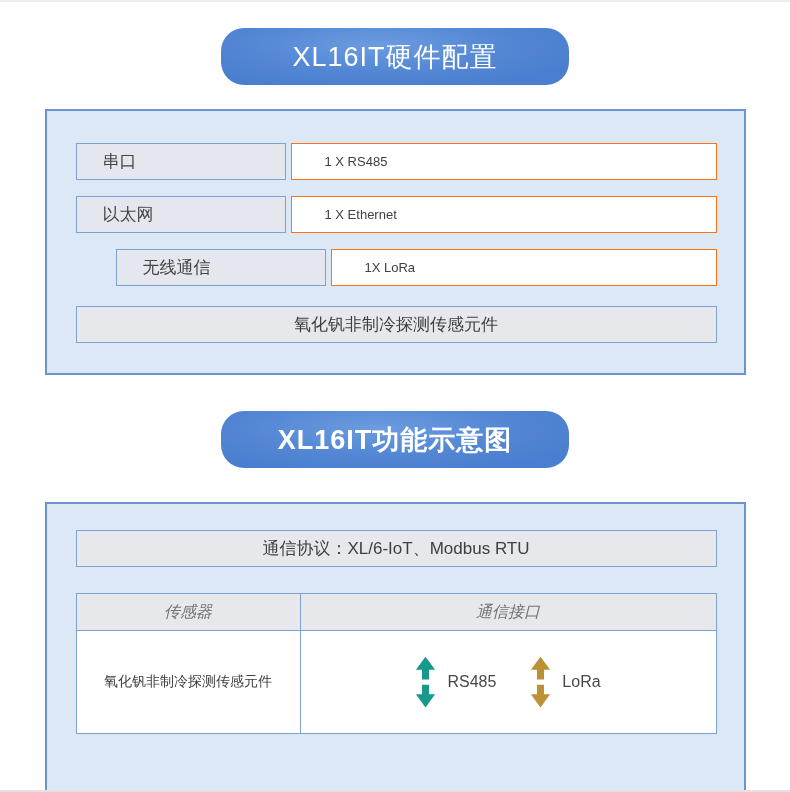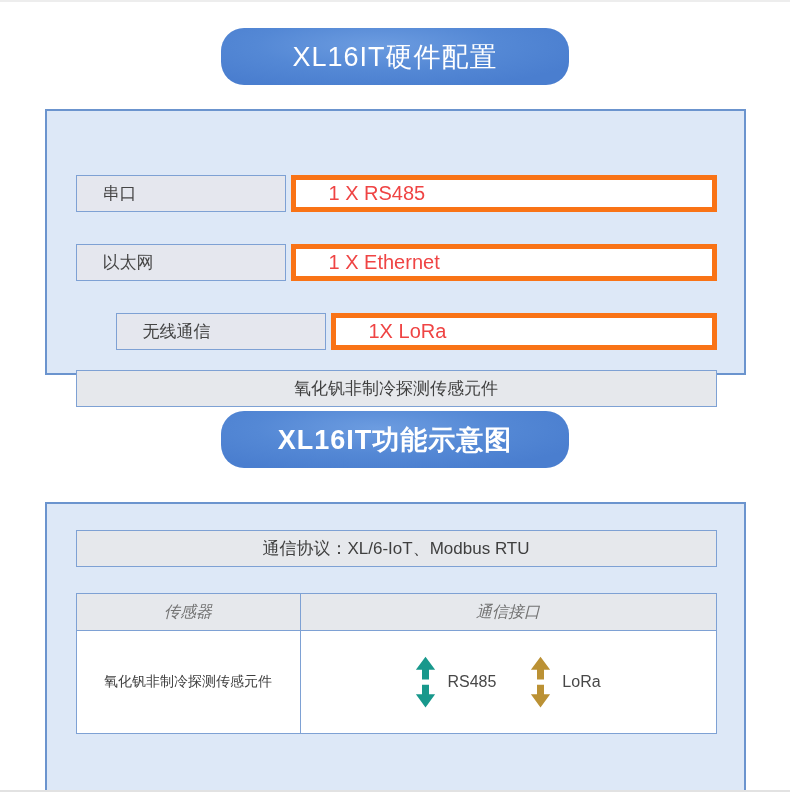--- a/index.html
+++ b/index.html
@@ -35,42 +35,42 @@
 
   .panel {
     width: 701px;
     margin: 24px auto 0 auto;
     background: #dde8f7;
     border: 2px solid #6b94ce;
   }
   .panel-hw { height: 266px; padding: 32px 27px 0 29px; }
   .panel-fn { height: 316px; margin-top: 34px; padding: 26px 27px 0 29px; }
 
-  .hw-row { display: flex; height: 37px; margin-bottom: 16px; margin-top: 32px; }
+  .hw-row { display: flex; height: 37px; margin-bottom: 16px; }
   .hw-row.last { margin-bottom: 20px; padding-left: 40px; }
   .hw-label {
     width: 210px;
     margin-right: 5px;
     background: #e5e7ee;
     border: 1px solid #7ea1d4;
     display: flex;
     align-items: center;
     padding-left: 26px;
     font-size: 17px;
     color: #454545;
   }
   .hw-value {
     flex: 1;
     background: #ffffff;
-    border: 5px solid #f97316;
+    border: 1px solid #f97316;
     display: flex;
     align-items: center;
     padding-left: 33px;
-    font-size: 20px;
-    color: #ef4444;
+    font-size: 13px;
+    color: #404040;
   }
   .full-cell {
     height: 37px;
     background: #e6e8ec;
     border: 1px solid #7ea1d4;
     display: flex;
     align-items: center;
     justify-content: center;
     font-size: 17px;
     color: #3f3f3f;

